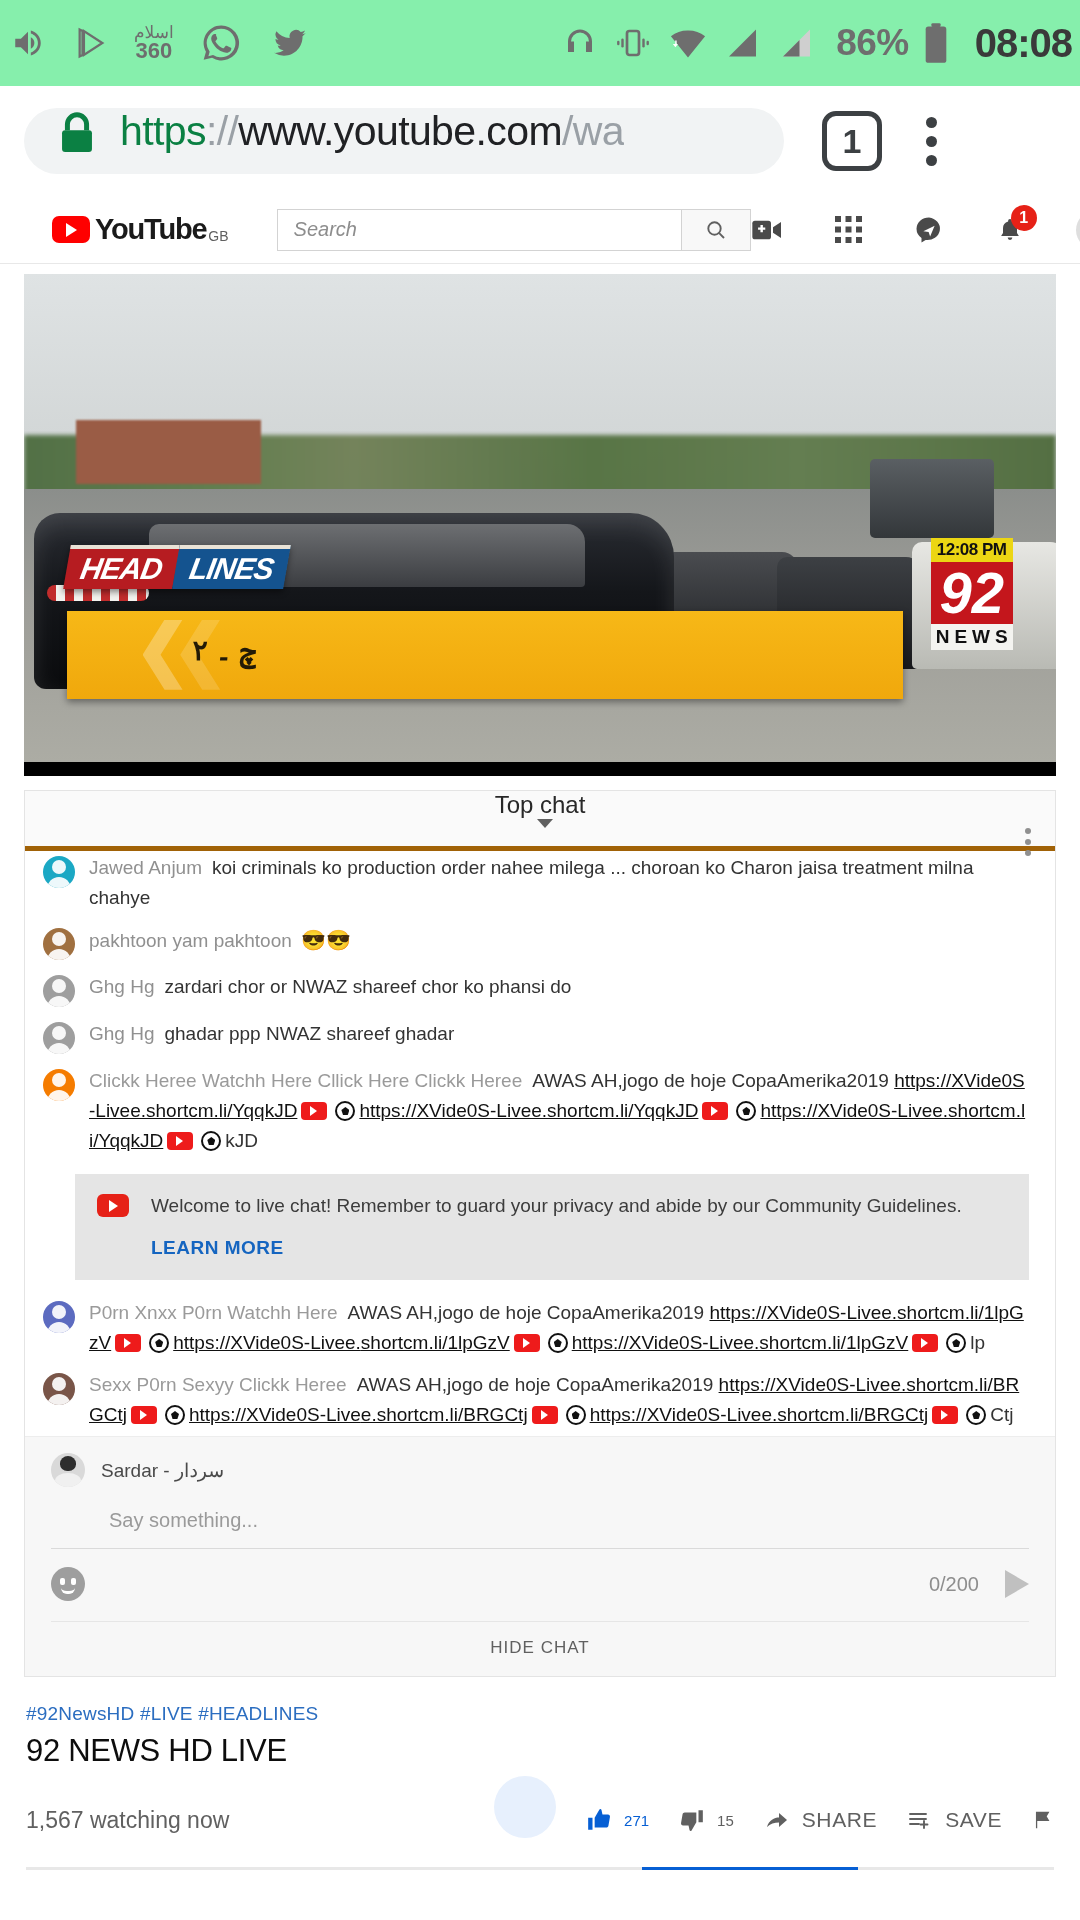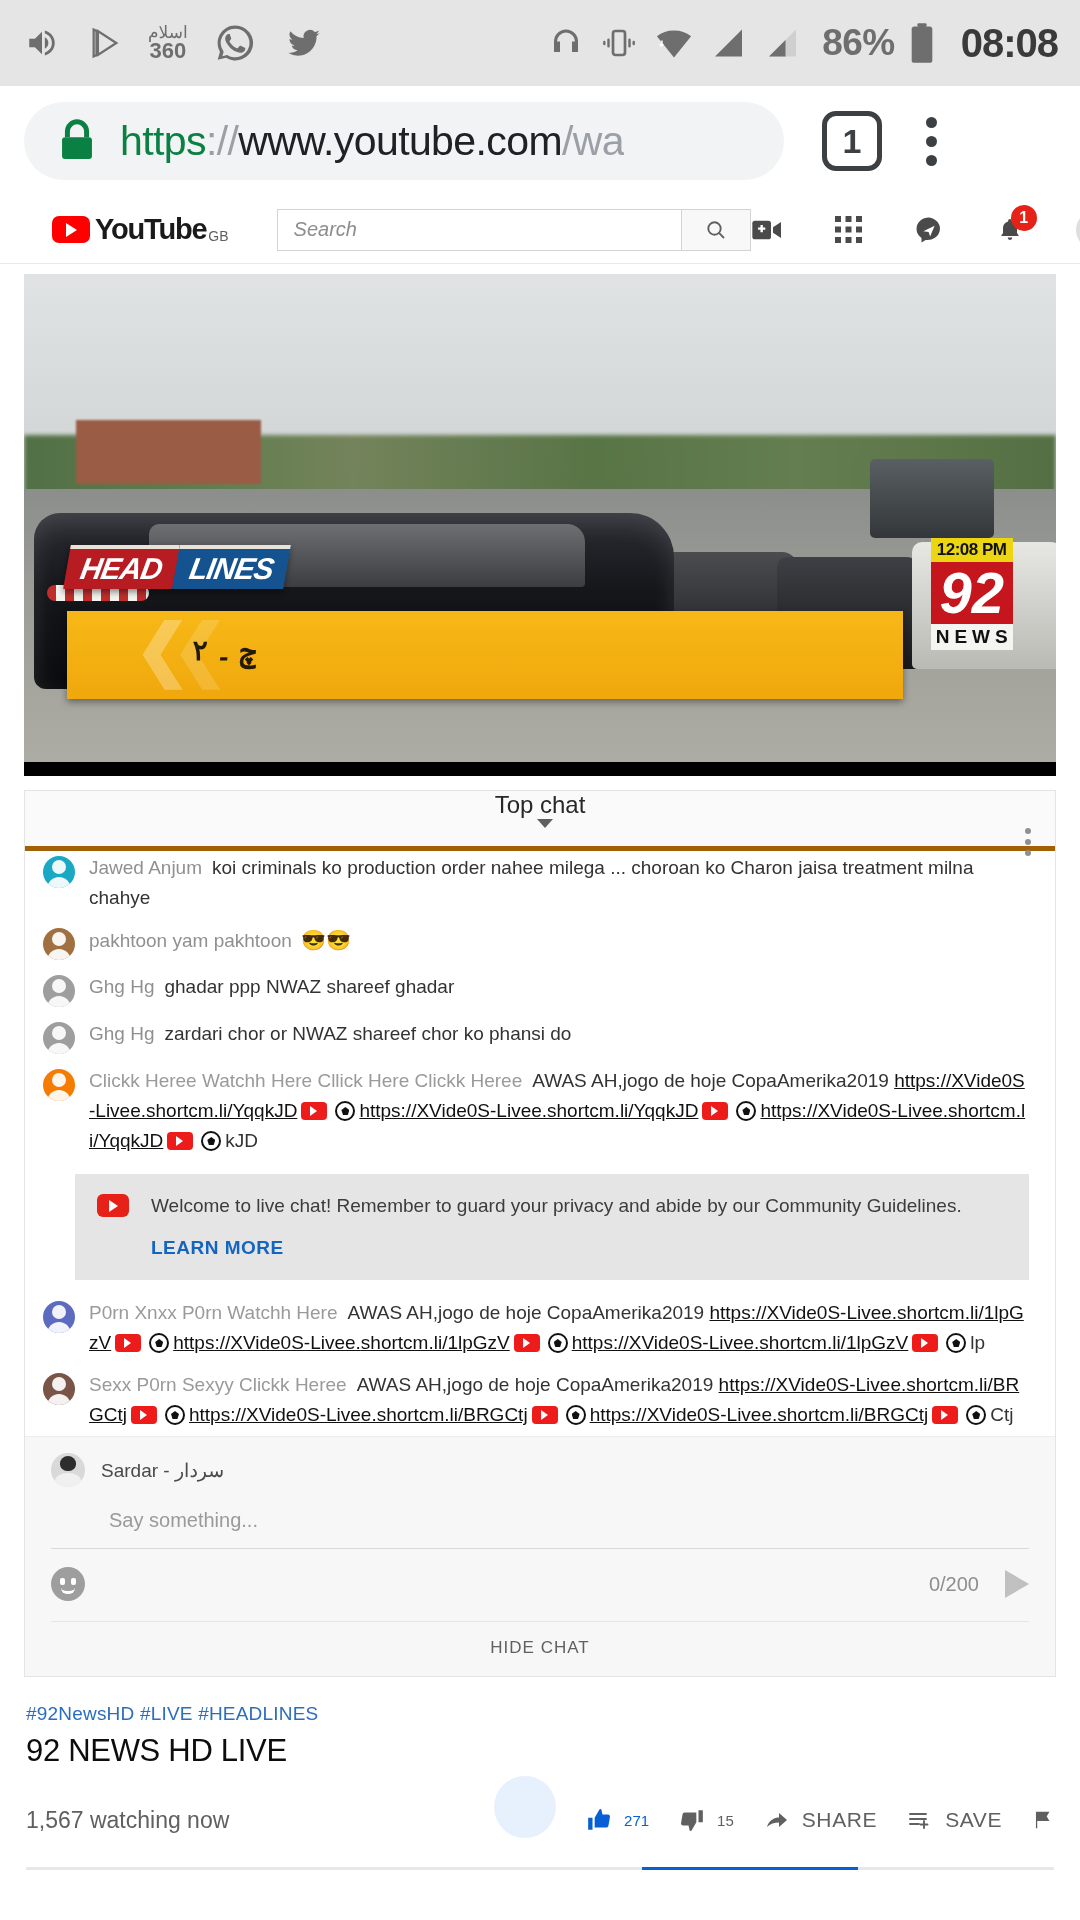--- a/index.html
+++ b/index.html
@@ -8,22 +8,22 @@
     background: #ffffff;
     font-family: "Liberation Sans", sans-serif;
     overflow: hidden;
   }
   #root { position: relative; width: 1080px; height: 1920px; background: #fff; }
 
   
   .statusbar {
     height: 86px; width: 100%;
     display: flex; align-items: center;
-    padding: 0 22px;
-    background: #e5e5e5;
+    padding: 0 8px;
+    background: #86efac;
   }
   .sb-left { display: flex; align-items: center; gap: 26px; }
   .sb-right { margin-left: auto; display: flex; align-items: center; gap: 14px; }
   .sb-ico { fill: #6e6e6e; display: block; }
   .sb-batt-text {
     font-size: 37px; color: #6e6e6e; font-weight: 700;
     letter-spacing: -0.5px; margin-left: 4px;
   }
   .sb-clock {
     font-size: 40px; color: #3a3a3a; font-weight: 700;
@@ -36,23 +36,23 @@
   .islam360 .ar { font-size: 17px; }
   .islam360 .num { font-size: 22px; font-weight: 700; }
 
   
   .browserbar {
     height: 110px; width: 100%;
     display: flex; align-items: center;
     padding: 0 24px; background: #ffffff;
   }
   .omnibox {
-    flex: 0 0 760px; height: 78px;
+    flex: 0 0 760px; height: 66px;
     background: #f1f3f4; border-radius: 46px;
-    display: flex; align-items: center;
+    display: flex; align-items: flex-start;
     padding: 0 30px; overflow: hidden;
   }
   .lock { margin-right: 20px; flex: 0 0 auto; }
   .urltext {
     font-size: 41px; white-space: nowrap; overflow: hidden;
     letter-spacing: -0.6px;
   }
   .url-scheme { color: #0b8043; }
   .url-sep { color: #9aa0a6; }
   .url-host { color: #202124; }
@@ -478,26 +478,26 @@
       </div>
 
 
       <div class="msg">
         <span class="av" style="background:#a07040"></span>
         <span class="mtext"><span class="uname">pakhtoon yam pakhtoon</span><span class="emoji">😎😎</span></span>
       </div>
 
       <div class="msg">
         <span class="av" style="background:#9e9e9e"></span>
-        <span class="mtext"><span class="uname">Ghg Hg</span><span>ghadar ppp NWAZ shareef ghadar</span></span>
+        <span class="mtext"><span class="uname">Ghg Hg</span><span>zardari chor or NWAZ shareef chor ko phansi do</span></span>
       </div>
 
       <div class="msg">
         <span class="av" style="background:#9e9e9e"></span>
-        <span class="mtext"><span class="uname">Ghg Hg</span><span>zardari chor or NWAZ shareef chor ko phansi do</span></span>
+        <span class="mtext"><span class="uname">Ghg Hg</span><span>ghadar ppp NWAZ shareef ghadar</span></span>
       </div>
 
       <div class="msg">
         <span class="av" style="background:#f57c00"></span>
         <span class="mtext"><span class="uname spam">Clickk Heree Watchh Here Cllick Here Clickk Heree</span><span>AWAS AH,jogo de hoje CopaAmerika2019 </span><a class="mlink">https://XVide0S-Livee.shortcm.li/YqqkJD</a><span class="ytchip"></span><span class="ballchip"></span><a class="mlink">h</a><a class="mlink">ttps://XVide0S-Livee.shortcm.li/YqqkJD</a><span class="ytchip"></span><span class="ballchip"></span><a class="mlink">https://XVide0S-Livee.shortcm.li/YqqkJD</a><span class="ytchip"></span><span class="ballchip"></span><span>kJD</span></span>
       </div>
 
       <div class="notice">
         <span class="notice-ico"></span>
         <span class="notice-txt"><span>Welcome to live chat! Remember to guard your privacy and abide by our Community Guidelines.</span><a class="learnmore">LEARN MORE</a></span>

